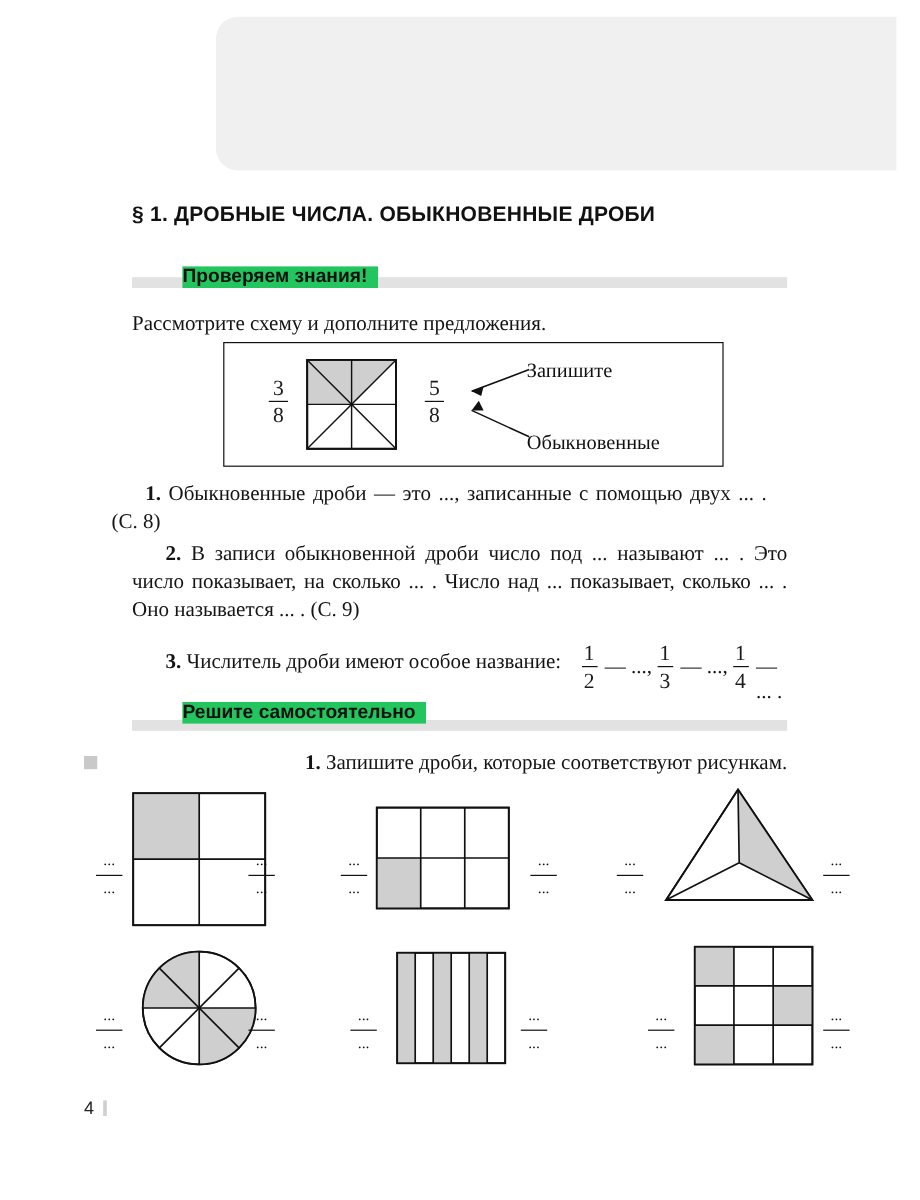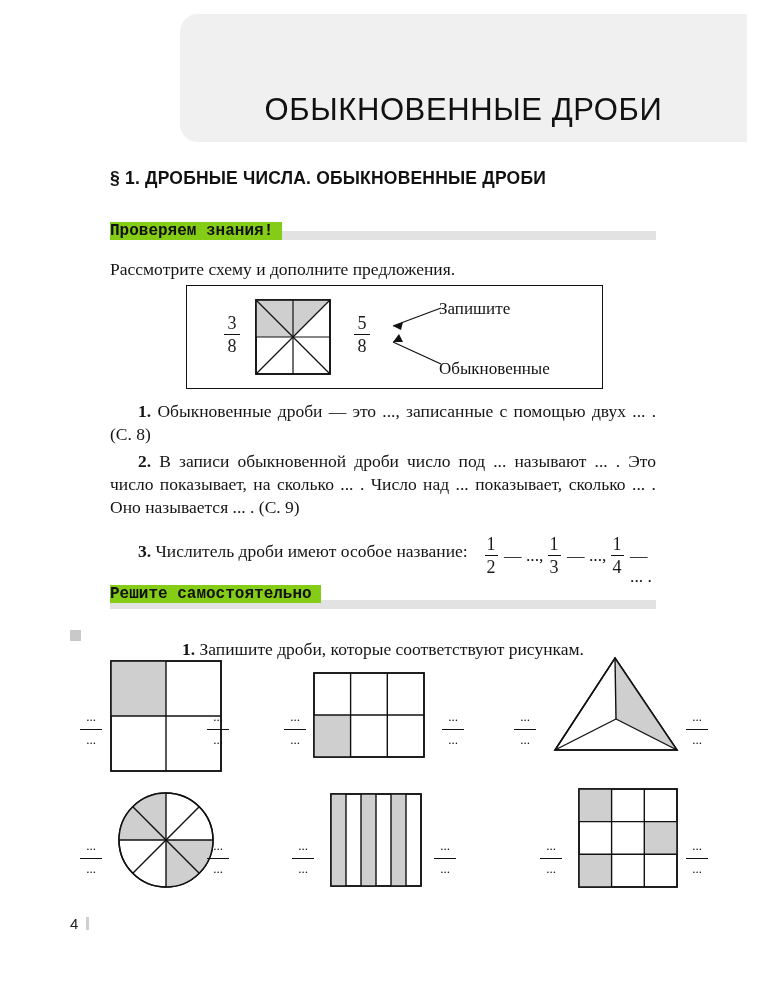--- a/index.html
+++ b/index.html
@@ -37,23 +37,23 @@
     font-family:"Liberation Sans", sans-serif;
     font-size:17.5px; font-weight:bold; letter-spacing:.2px; color:#111;
   }
   
   .rule-head{
     position:absolute; left:110px; width:546px; height:9px;
     background:#e2e2e2;
   }
   .rule-label{
     position:absolute;
-    font-family:Liberation Mono, monospace;
+    font-family:Liberation Sans, sans-serif;
     font-weight:bold; font-size:16px; color:#111;
-    background:#84cc16; padding-right:9px;
+    background:#22c55e; padding-right:9px;margin-left:42px;
   }
   
   .para{
     position:absolute;
     font-family:"Liberation Serif", serif;
     font-size:17.5px; line-height:23px; color:#141414;
     text-align:justify;
   }
   .b{ font-weight:bold; }
   
@@ -86,21 +86,20 @@
   }
   .page-tick{
     position:absolute; left:86px; top:917px; width:3px; height:13px; background:#cfcfcf;
   }
   svg{ display:block; overflow:visible; }
 </style>
 </head>
 <body>
 
 <div class="chapter-banner">
-  <div class="chapter-title">ОБЫКНОВЕННЫЕ ДРОБИ</div>
 </div>
 
 <div class="section-heading">§ 1. ДРОБНЫЕ ЧИСЛА. ОБЫКНОВЕННЫЕ ДРОБИ</div>
 
 <div class="rule-head" style="top:231px;"></div>
 <div class="rule-label" style="left:110px; top:222px;">Проверяем знания!</div>
 
 <div class="para" style="left:110px; top:258px; width:546px;">Рассмотрите схему и дополните предложения.</div>
 
 <div class="scheme-box">
@@ -136,21 +135,21 @@
     <line x1="58" y1="10" x2="10" y2="28" stroke="#111" stroke-width="1.3"></line>
     <polygon points="10,28 20,24 18,32" fill="#111"></polygon>
     <line x1="58" y1="66" x2="10" y2="44" stroke="#111" stroke-width="1.3"></line>
     <polygon points="10,44 20,44 16,36" fill="#111"></polygon>
   </svg>
 
   <div class="lbl" style="left:252px; top:13px;">Запишите</div>
   <div class="lbl" style="left:252px; top:73px;">Обыкновенные</div>
 </div>
 
-<div class="para" style="left:110px; top:400px; width:546px;">
+<div class="para" style="left:93px; top:400px; width:546px;">
   <span class="b" style="margin-left:28px;">1.</span>
   <span>Обыкновенные дроби — это ..., записанные с помощью двух ... . (С. 8)</span>
 </div>
 
 <div class="para" style="left:110px; top:450px; width:546px;">
   <span class="b" style="margin-left:28px;">2.</span>
   <span>В записи обыкновенной дроби число под ... называют ... . Это число показывает, на сколько ... . Число над ... показывает, сколько ... . Оно называется ... . (С. 9)</span>
 </div>
 
 <div class="para" style="left:110px; top:540px; width:546px; text-align:left;">
@@ -175,21 +174,21 @@
     <span class="bar" style="width:13px;"></span>
     <span class="den">4</span>
   </div>
   <div class="lbl" style="left:150px; top:15px; font-size:17.5px;">— ... .</div>
 </div>
 
 <div class="rule-head" style="top:600px;"></div>
 <div class="rule-label" style="left:110px; top:585px;">Решите самостоятельно</div>
 
 <div class="bullet-sq" style="left:70px; top:630px;"></div>
-<div class="para" style="left:110px; top:638px; width:546px; text-align:center;">
+<div class="para" style="left:110px; top:624px; width:546px; text-align:right;">
   <span class="b">1.</span>
   <span>Запишите дроби, которые соответствуют рисункам.</span>
 </div>
 
 <div class="figwrap" style="left:110px; top:660px;">
   <svg width="112" height="112">
     <rect x="1" y="1" width="110" height="110" fill="#fff" stroke="#111" stroke-width="1.5"></rect>
     <rect x="1" y="1" width="55" height="55" fill="#cfcfcf"></rect>
     <line x1="56" y1="1" x2="56" y2="111" stroke="#111" stroke-width="1.4"></line>
     <line x1="1" y1="56" x2="111" y2="56" stroke="#111" stroke-width="1.4"></line>

